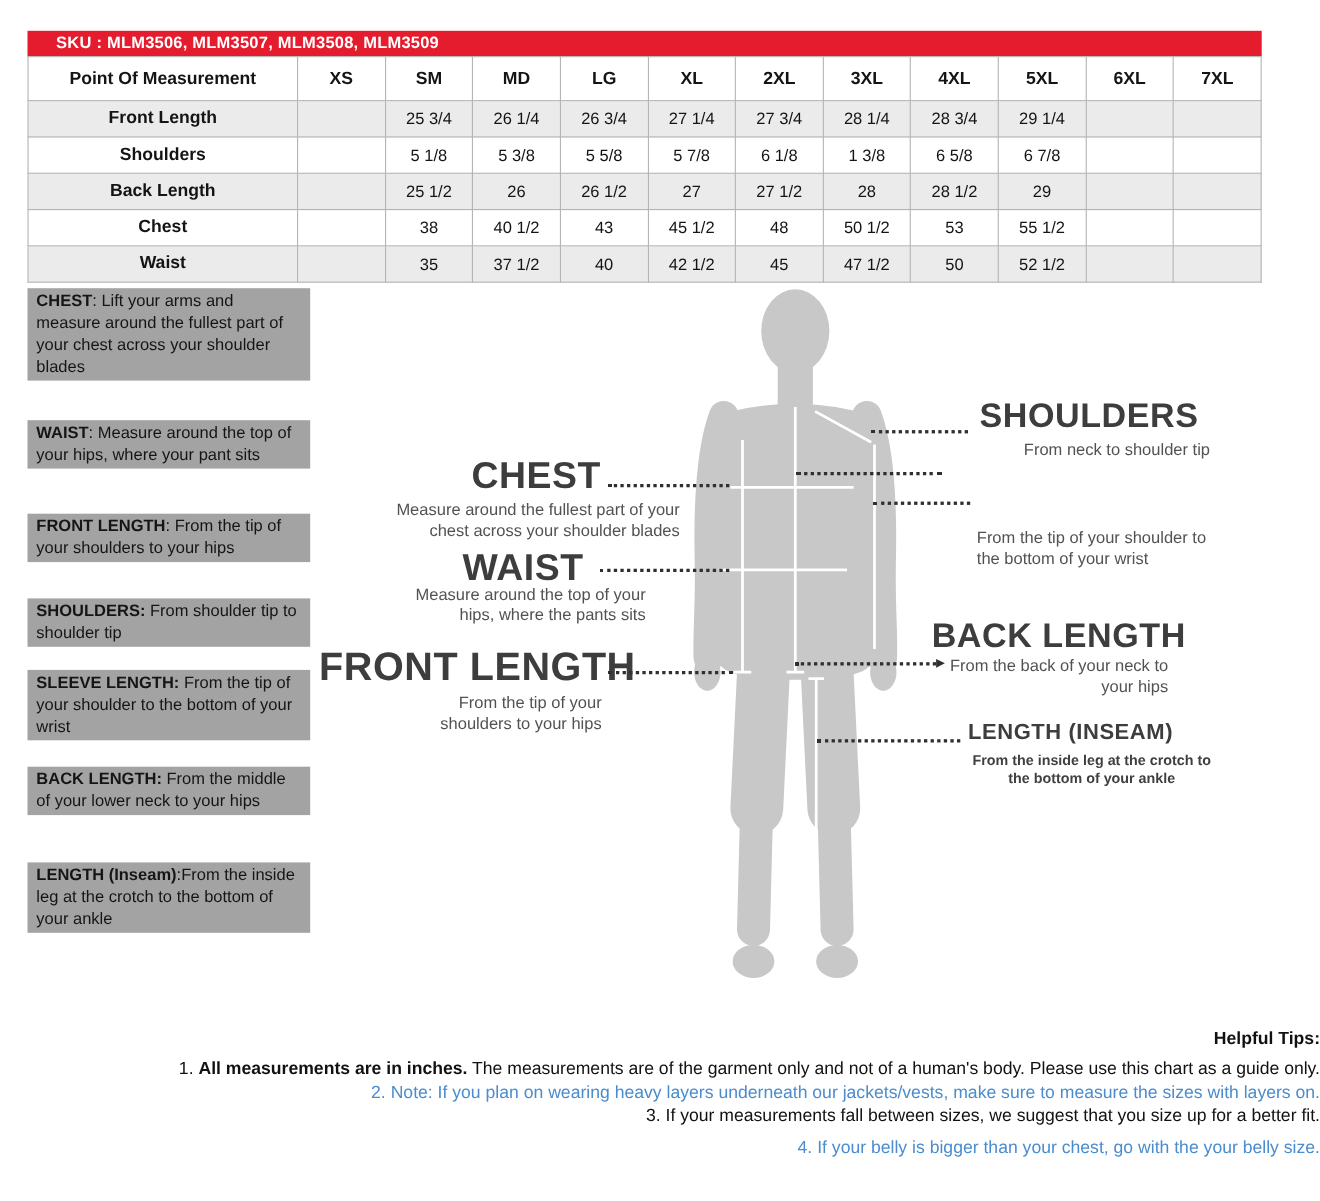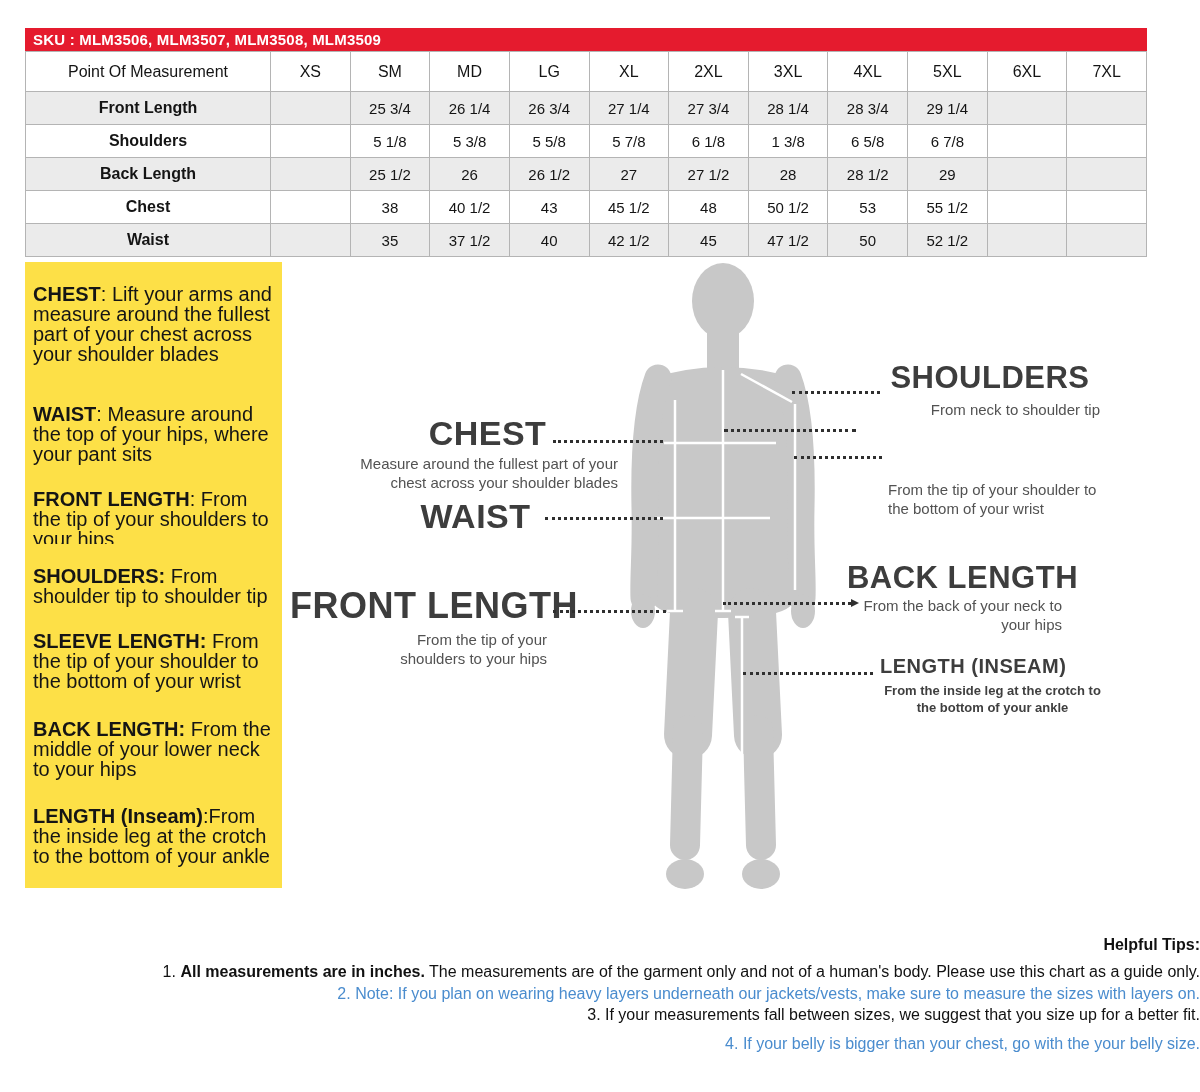--- a/index.html
+++ b/index.html
@@ -1,30 +1,30 @@
 <!DOCTYPE html>
 <html><head>
 <meta charset="utf-8">
 <style>
   html,body{margin:0;padding:0;background:#fff}
   .page{position:relative;width:1200px;height:1092px;background:#fff;font-family:"Liberation Sans",sans-serif;overflow:hidden}
 
   
   .table-wrap{position:absolute;left:25px;top:28px;width:1122px}
-  .sku-bar{background:#e51b2e;color:#fff;font-weight:bold;font-size:15px;height:23px;line-height:23px;padding-left:8px;box-sizing:border-box;letter-spacing:.2px}
+  .sku-bar{background:#e51b2e;color:#fff;font-weight:bold;font-size:15px;height:23px;line-height:23px;padding-left:26px;box-sizing:border-box;letter-spacing:.2px}
   table{width:100%;border-collapse:collapse;table-layout:fixed}
   col.c0{width:245px}
   th,td{border:1px solid #b4b4b4;text-align:center;vertical-align:middle;color:#141414}
-  th{height:37px;font-size:16px;font-weight:normal}
+  th{height:37px;font-size:16px;font-weight:bold}
   td{height:30px;font-size:15px}
   td.rowlabel{font-weight:bold;font-size:16px}
   tbody tr:nth-child(odd){background:#ebebeb}
 
   
-  .def-block{position:absolute;left:25px;width:257px;background:#fde047;font-size:20px;line-height:20px;padding:22px 8px;box-sizing:border-box;color:#151515}
+  .def-block{position:absolute;left:25px;width:257px;background:#a3a3a3;font-size:15px;line-height:20px;padding:2px 8px;box-sizing:border-box;color:#151515}
   .b{font-weight:bold}
 
   
   .leader{position:absolute;height:0;border-top:3px dotted #2f2f2f;z-index:4}
   .arrow{position:absolute;width:0;height:0;border-top:4px solid transparent;border-bottom:4px solid transparent;border-left:8px solid #2f2f2f;z-index:4}
   .dtitle{position:absolute;font-weight:bold;color:#3d3d3d;text-align:center;z-index:3;letter-spacing:.5px;white-space:nowrap}
   .ddesc{position:absolute;color:#525252;font-size:15px;line-height:19px;text-align:right;z-index:3}
   .figure-svg{position:absolute;left:628px;top:260px;z-index:1}
 
   
@@ -183,20 +183,21 @@
   <div class="leader" style="left:792px;top:391px;width:88px"></div>
   <div class="leader" style="left:794px;top:456px;width:88px"></div>
   <div class="leader" style="left:723px;top:602px;width:128px"></div>
   <span class="arrow" style="left:851px;top:599px"></span>
   <div class="leader" style="left:743px;top:672px;width:130px"></div>
 
   <div class="dtitle" style="left:420px;top:414px;width:135px;font-size:34px">CHEST</div>
   <div class="ddesc" style="left:328px;top:454px;width:290px">Measure around the fullest part of your chest across your shoulder blades</div>
 
   <div class="dtitle" style="left:408px;top:497px;width:135px;font-size:34px">WAIST</div>
+  <div class="ddesc" style="left:352px;top:531px;width:235px">Measure around the top of your hips, where the pants sits</div>
 
   <div class="dtitle" style="left:290px;top:585px;width:260px;font-size:36px">FRONT LENGTH</div>
   <div class="ddesc" style="left:352px;top:630px;width:195px">From the tip of your shoulders to your hips</div>
 
   <div class="dtitle" style="left:880px;top:360px;width:220px;font-size:31px">SHOULDERS</div>
   <div class="ddesc" style="left:885px;top:400px;width:215px">From neck to shoulder tip</div>
 
   <div class="ddesc" style="left:888px;top:480px;width:225px;text-align:left">From the tip of your shoulder to the bottom of your wrist</div>
 
   <div class="dtitle" style="left:840px;top:560px;width:245px;font-size:31px">BACK LENGTH</div>

